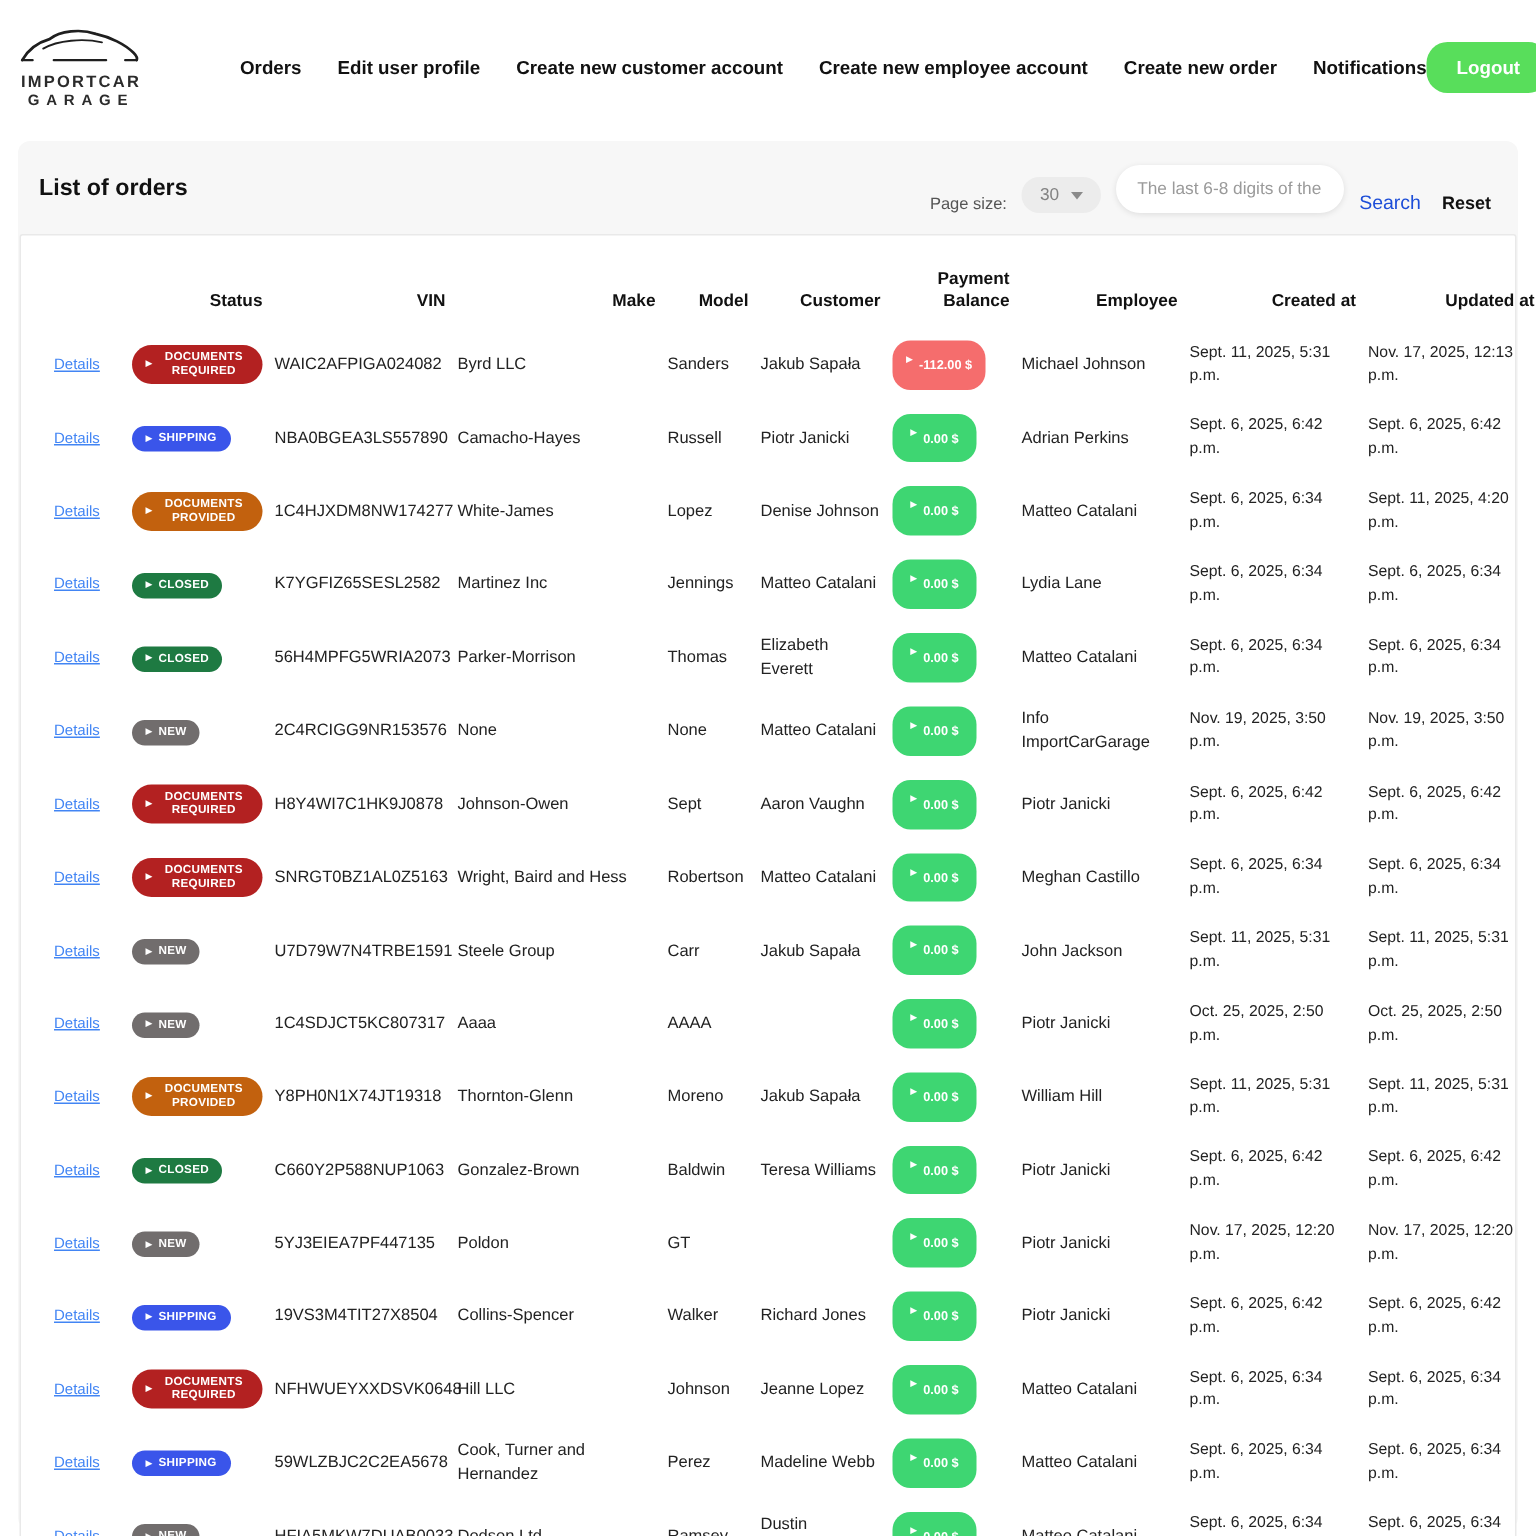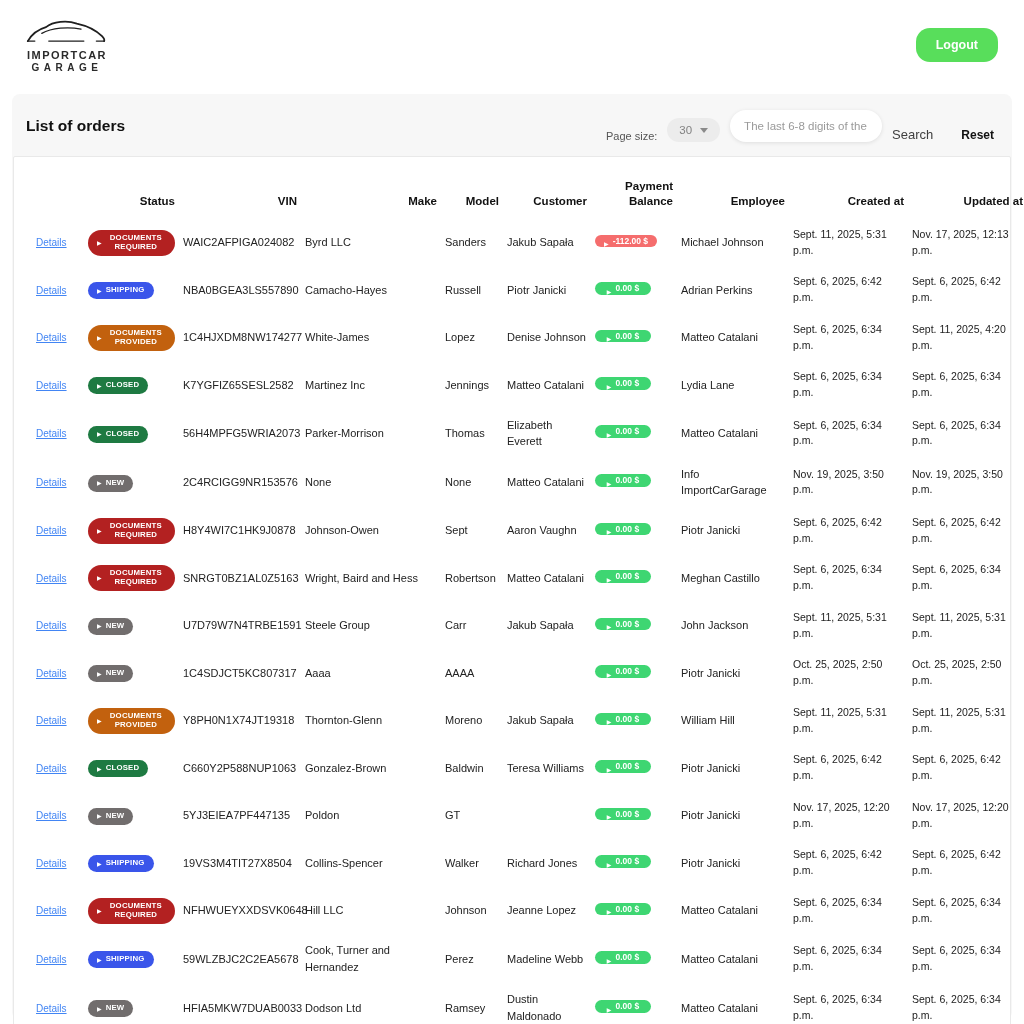--- a/index.html
+++ b/index.html
@@ -23,64 +23,72 @@
   .toolbar-right { margin-left:auto; display:flex; align-items:flex-end; gap:10px; }
   .pagesize-label { font-size:11px; color:#555; }
   .pagesize-select { display:flex; align-items:center; gap:8px; background:#ececec; border-radius:14px;
     padding:6px 12px; font-size:11.5px; color:#828282; cursor:pointer; }
   .chev-down { width:0; height:0; border-left:4px solid transparent; border-right:4px solid transparent;
     border-top:5px solid #8a8a8a; display:inline-block; }
   .search-input { width:152px; height:32px; border:none; border-radius:17px; background:#fff;
     box-shadow:0 1px 4px rgba(0,0,0,0.10); padding:0 14px; font-size:11.5px; color:#333;
     font-family:inherit; outline:none; }
   .search-input::placeholder { color:#9a9a9a; }
-  .search-btn { background:none; border:none; font-size:13px; font-weight:500; color:#404040;
+  .search-btn { background:none; border:none; font-size:13px; font-weight:500; color:#1d4ed8;
     cursor:pointer; font-family:inherit; }
   .reset-btn { background:none; border:none; font-size:12px; font-weight:800; color:#111;
-    cursor:pointer; font-family:inherit; margin-left:18px; }
+    cursor:pointer; font-family:inherit; margin-left:4px; }
 
   
   .table-panel { background:#fff; border:1px solid #e9e9e9; border-radius:2px; margin:0 1px;
     padding:6px 14px 4px 18px; min-height:820px; }
   table { width:100%; border-collapse:collapse; table-layout:fixed; }
   th { text-align:right; font-size:11.5px; font-weight:700; color:#111;
     padding:16px 4px 10px 4px; vertical-align:bottom; line-height:1.3; }
   td { font-size:11px; color:#222; padding:8px 4px; vertical-align:middle; line-height:1.5; }
   col.c-details{width:52px} col.c-status{width:95px} col.c-vin{width:122px} col.c-make{width:140px}
   col.c-model{width:62px} col.c-customer{width:88px} col.c-balance{width:86px}
   col.c-employee{width:112px} col.c-created{width:119px} col.c-updated{width:119px}
 
   .details-link { color:#4285f4; text-decoration:underline; font-size:10px; cursor:pointer;margin-top:42px; }
 
   .status-badge { display:inline-flex; align-items:center; gap:4px; border-radius:16px;
     padding:4px 9px; max-width:92px; cursor:default;justify-content:center; }
   .status-badge .badge-text { color:#fff; font-size:7.8px; font-weight:700; letter-spacing:0.2px;
     line-height:1.15; text-align:center; text-transform:uppercase; }
   .play { color:#fff; font-size:6px; line-height:1; font-family:"DejaVu Sans", sans-serif; flex:none; }
 
-  .balance-badge { display:inline-flex; align-items:flex-end; justify-content:center; gap:4px;
-    border-radius:12px; padding:0 9px; min-width:56px; cursor:default; }
+  .balance-badge { display:inline-flex; align-items:flex-start; justify-content:center; gap:4px;
+    border-radius:12px; padding:10px 9px; min-width:56px; cursor:default; }
   .balance-badge .badge-text { color:#fff; font-size:8.5px; font-weight:700; }
 
   .date-cell { font-size:10.5px; color:#222; }
 </style>
 </head>
 <body>
 
 <div class="topbar">
   <div class="logo">
     <span>
       <svg width="84" height="28" viewBox="0 0 120 40">
         <path d="M4 33 C8 26, 16 17, 30 13 C40 5, 60 3, 74 8 C88 11, 102 18, 110 26 C113 29, 114 31, 113 33" fill="none" stroke="#1f1f1f" stroke-width="2.6" stroke-linecap="round"></path>
         <path d="M24 22 C38 14, 62 12, 80 16" fill="none" stroke="#1f1f1f" stroke-width="1.8" stroke-linecap="round"></path>
         <path d="M4 33 L14 33 M34 33 L84 33 M102 33 L113 33" fill="none" stroke="#1f1f1f" stroke-width="2" stroke-linecap="round"></path>
       </svg>
     </span>
     <span class="logo-text1">IMPORTCAR</span>
     <span class="logo-text2">GARAGE</span>
+  </div>
+  <div class="nav">
+    <span class="nav-item">Orders</span>
+    <span class="nav-item">Edit user profile</span>
+    <span class="nav-item">Create new customer account</span>
+    <span class="nav-item">Create new employee account</span>
+    <span class="nav-item">Create new order</span>
+    <span class="nav-item">Notifications</span>
   </div>
   <button class="logout-btn" style="background: rgb(88, 222, 91);">Logout</button>
 </div>
 
 <div class="card">
   <div class="toolbar">
     <span class="card-title">List of orders</span>
     <div class="toolbar-right">
       <span class="pagesize-label">Page size:</span>
       <div class="pagesize-select">

